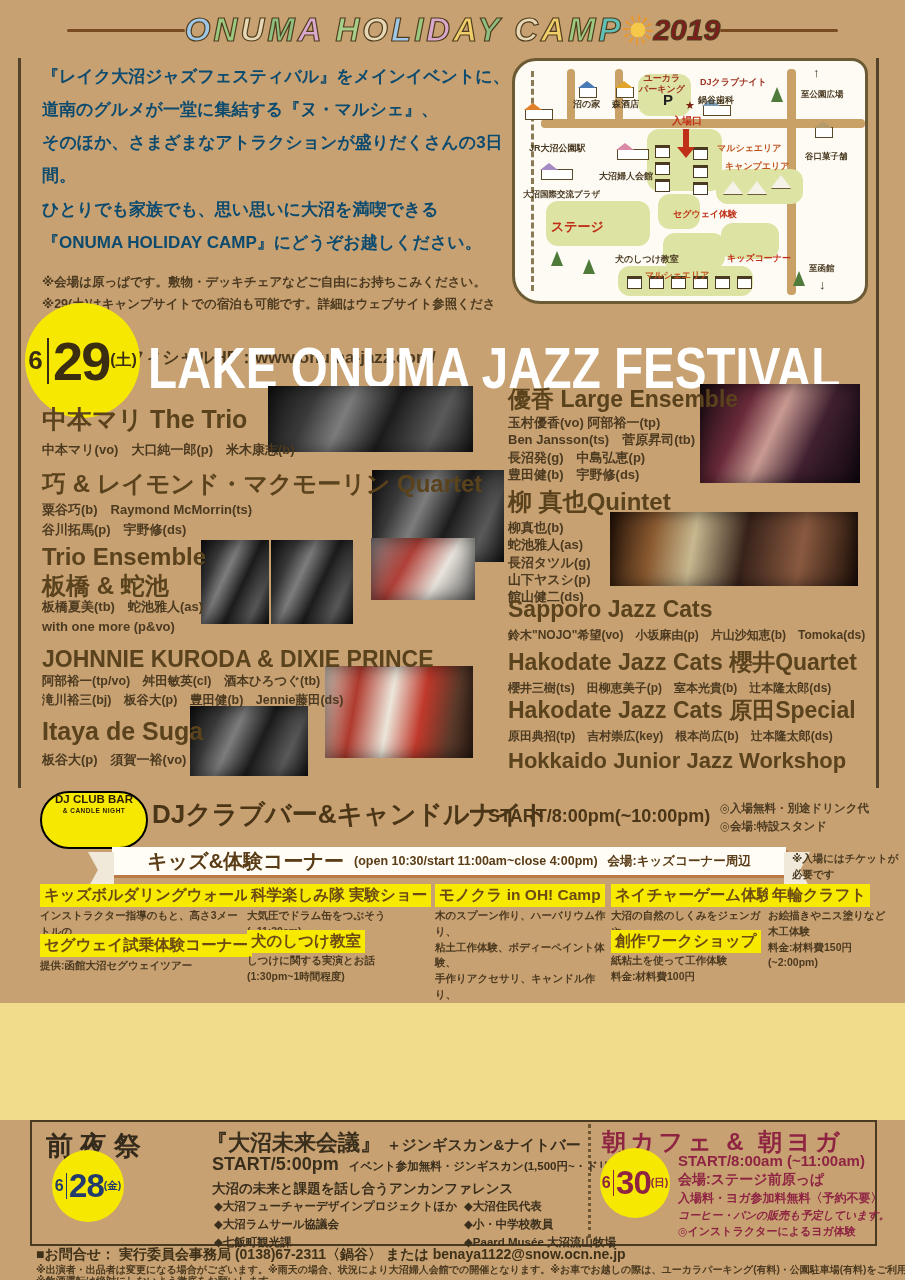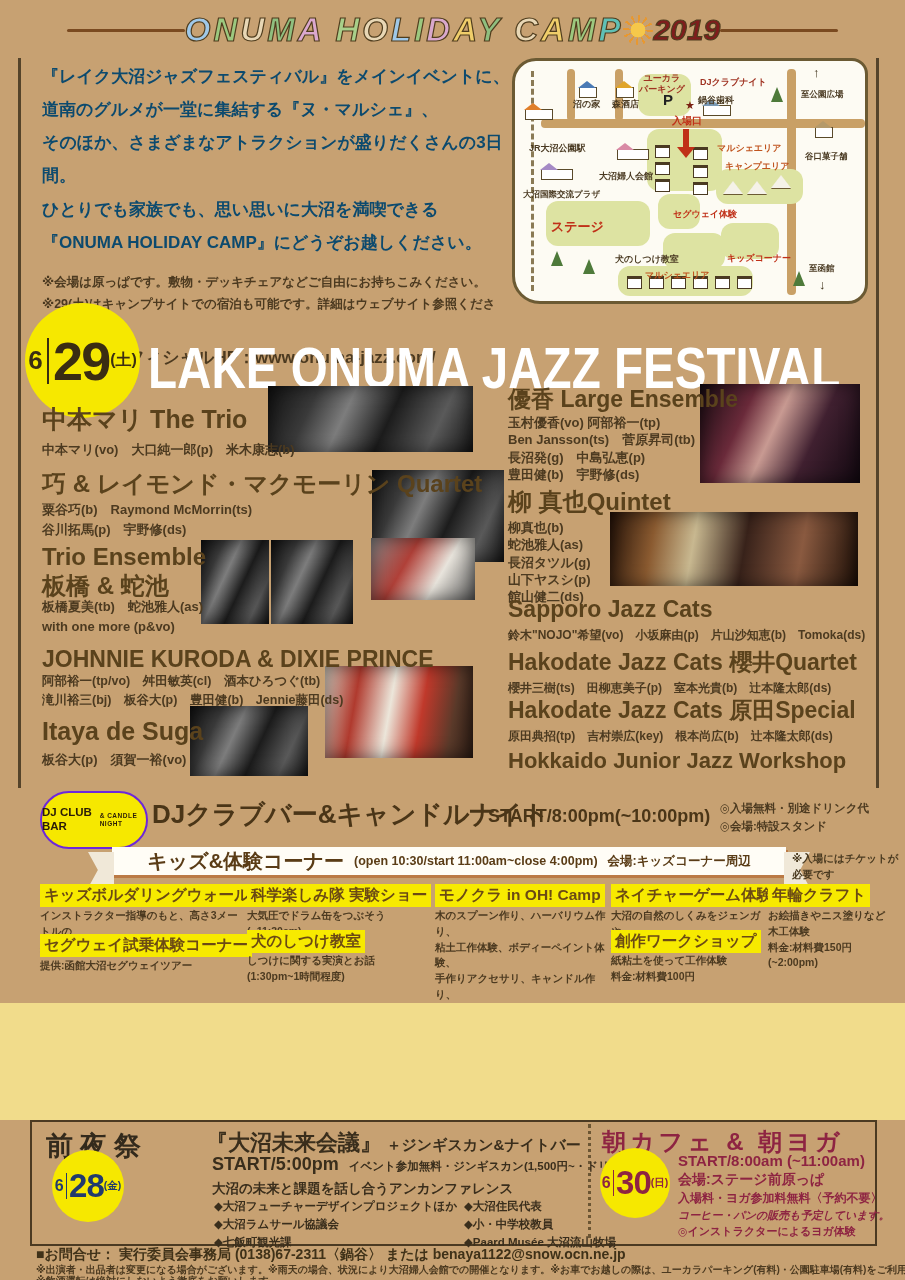--- a/index.html
+++ b/index.html
@@ -65,22 +65,22 @@
   .artist-name{position:absolute;font-weight:bold;color:#5a421c;white-space:pre-line;line-height:1.2;}
   .artist-members{position:absolute;font-weight:bold;color:#4c3a20;white-space:pre-line;line-height:1.5;font-size:13px;}
   .photo{position:absolute;box-shadow:inset 0 0 18px rgba(0,0,0,.55);}
   .photo.bw{background:linear-gradient(115deg,#101010 0%,#3a3a3a 22%,#7d7d7d 38%,#1c1c1c 58%,#5a5a5a 80%,#141414 100%);}
   .photo.color-dixie{background:linear-gradient(100deg,#d8d2c4 0%,#b03a2e 22%,#ece6da 44%,#c0392b 64%,#5a3a2a 84%,#2c1c14 100%);}
   .photo.color-yuka{background:linear-gradient(115deg,#140a10 0%,#6a2a3a 28%,#c89a92 46%,#402030 68%,#120810 100%);}
   .photo.color-yanagi{background:linear-gradient(100deg,#241208 0%,#8a5a30 18%,#c8b890 34%,#38221a 54%,#8a5a40 76%,#1c0e06 100%);}
   .photo.color-misc{background:linear-gradient(120deg,#8a8a8a 0%,#b04038 35%,#e8e4dc 65%,#5a5a5a 100%);}
 
   
-  .dj-blob{position:absolute;left:40px;top:791px;width:104px;height:54px;background:#f6e800;border:2px solid #6d28d9;
-    border-radius:30px;display:flex;flex-direction:row;align-items:center;justify-content:flex-end;line-height:1.2;}
+  .dj-blob{position:absolute;left:40px;top:791px;width:104px;height:54px;background:#f6e800;border:2px solid #000000;
+    border-radius:30px;display:flex;flex-direction:column;align-items:center;justify-content:flex-start;line-height:1.2;}
   .dj-blob .l1{font-size:11.5px;font-weight:bold;color:#2a1c08;}
   .dj-blob .l2{font-size:6.5px;font-weight:bold;color:#2a1c08;letter-spacing:.5px;}
   .dj-title{position:absolute;left:152px;top:797px;font-size:26px;font-weight:bold;color:#4a3517;white-space:nowrap;}
   .dj-start{position:absolute;left:488px;top:806px;font-size:18px;font-weight:bold;color:#4a3517;}
   .dj-notes{position:absolute;left:720px;top:799px;font-size:11.5px;font-weight:bold;color:#4c3a20;line-height:1.6;}
 
   
   .ribbon{position:absolute;left:112px;top:847px;width:674px;height:28px;background:#fffdf6;
     box-shadow:2px 3px 0 rgba(178,96,40,.6);display:flex;align-items:center;justify-content:center;gap:10px;}
   .ribbon-tail{position:absolute;top:5px;width:26px;height:36px;background:#f0e8d8;}

